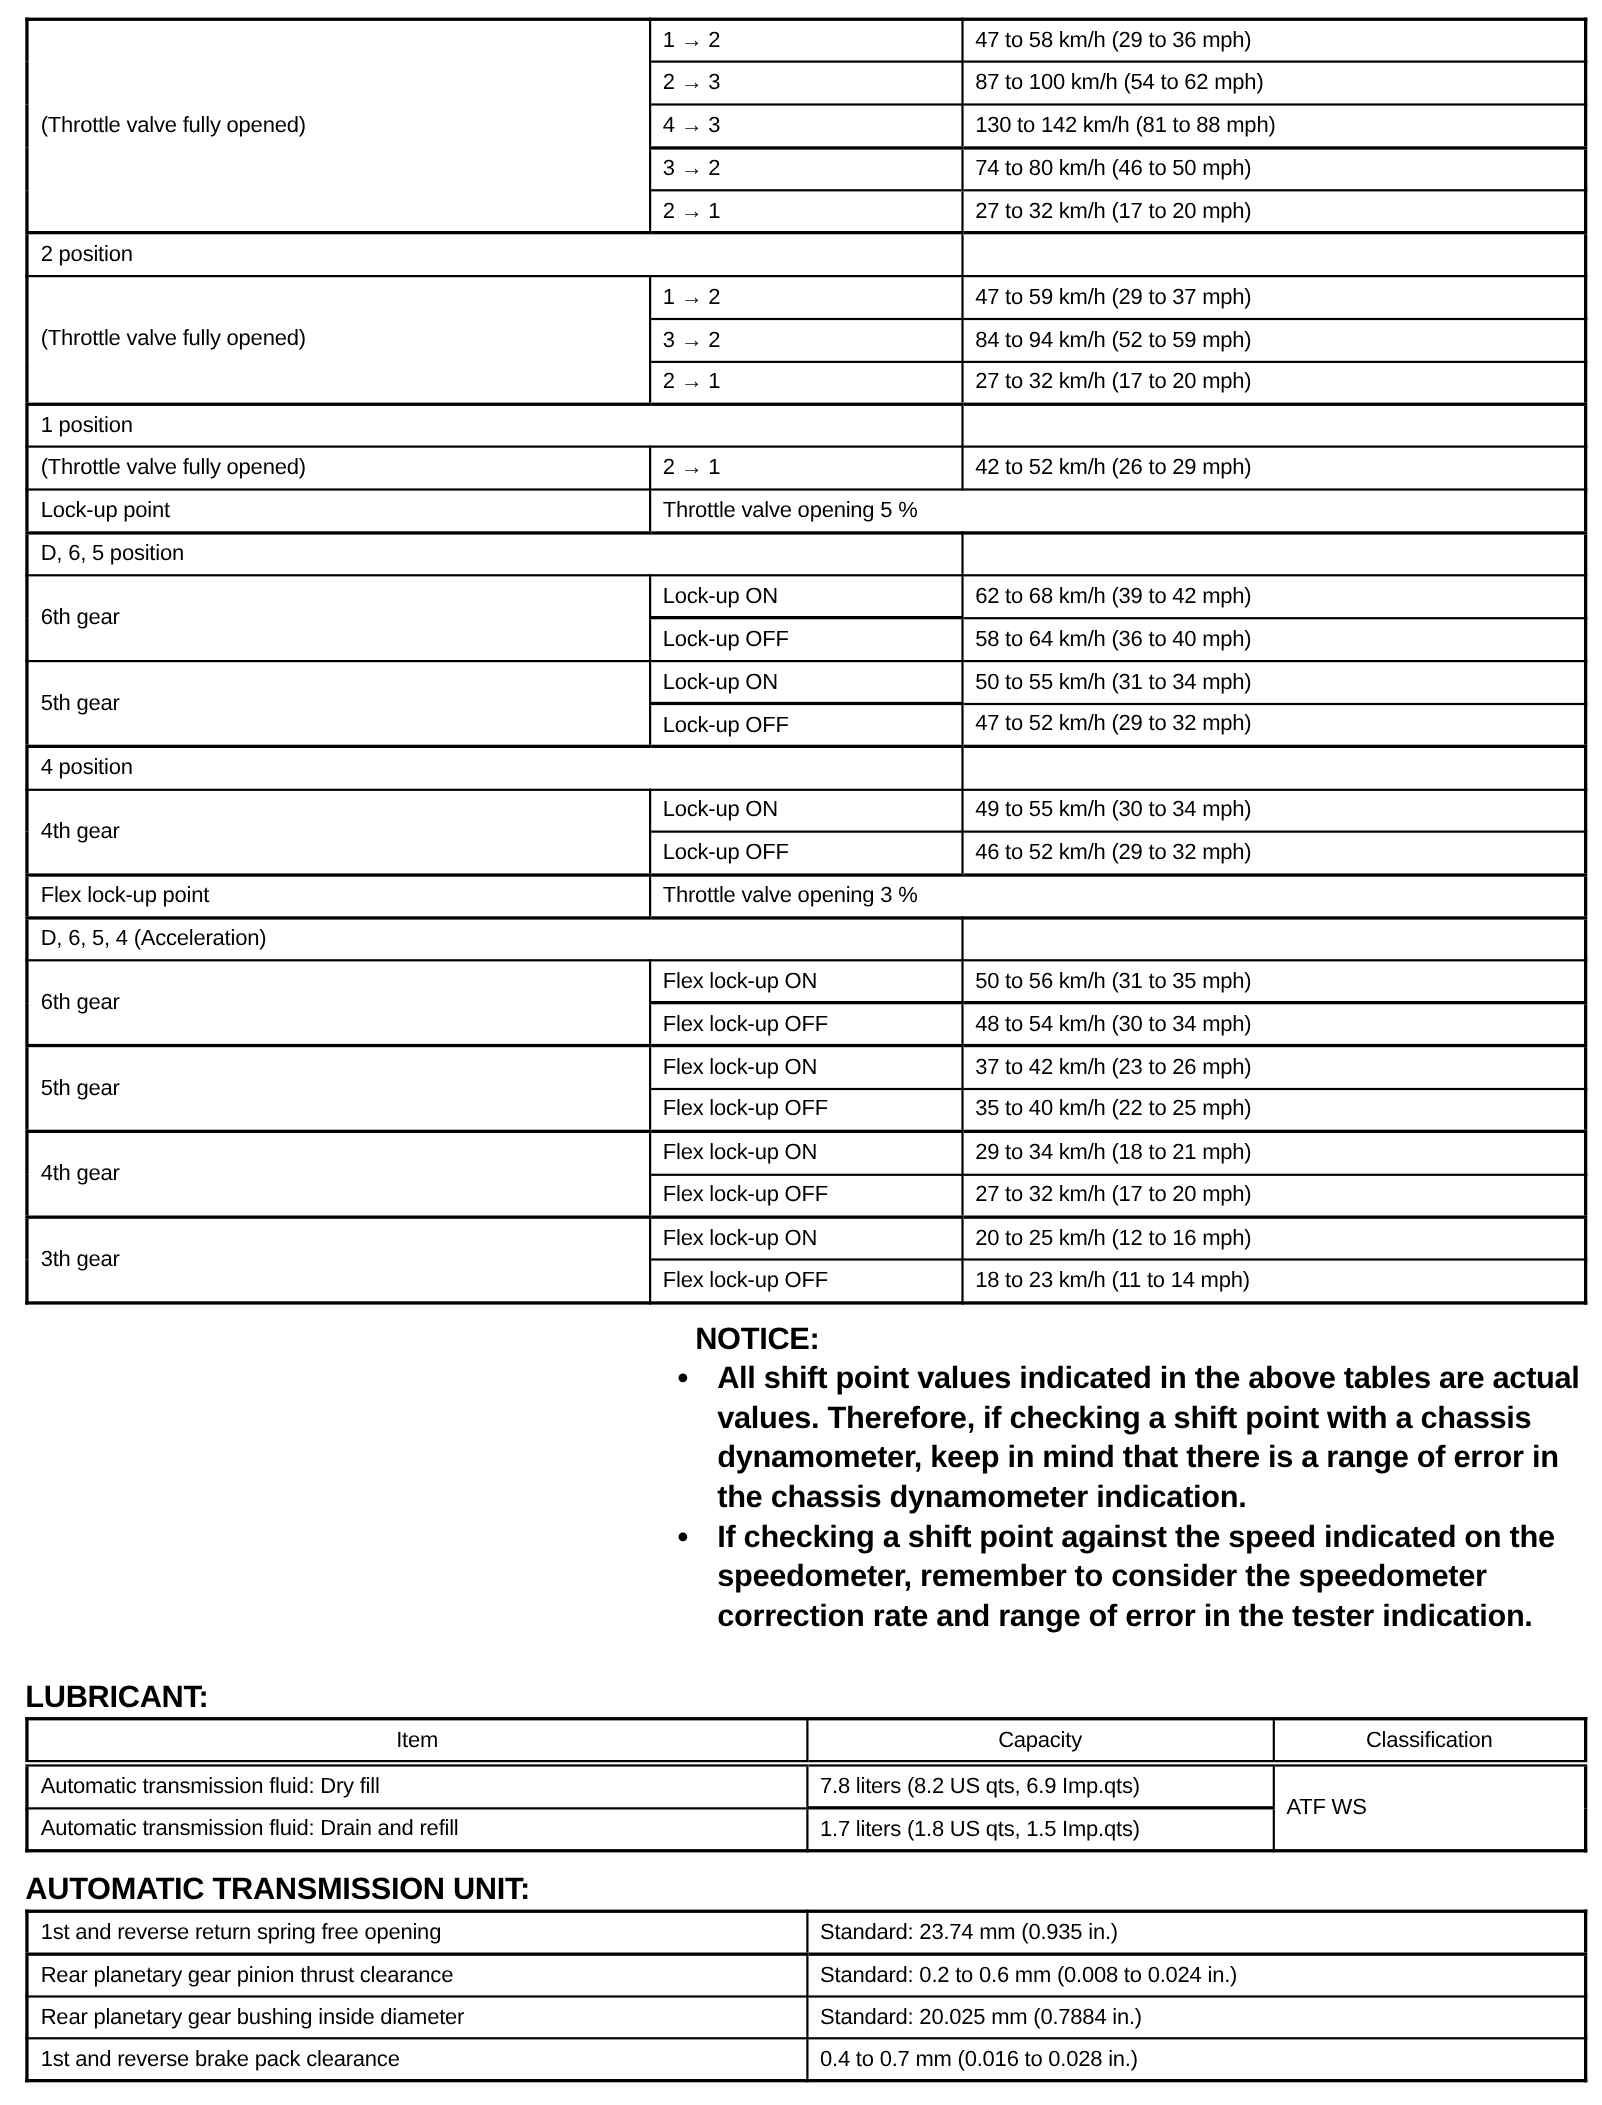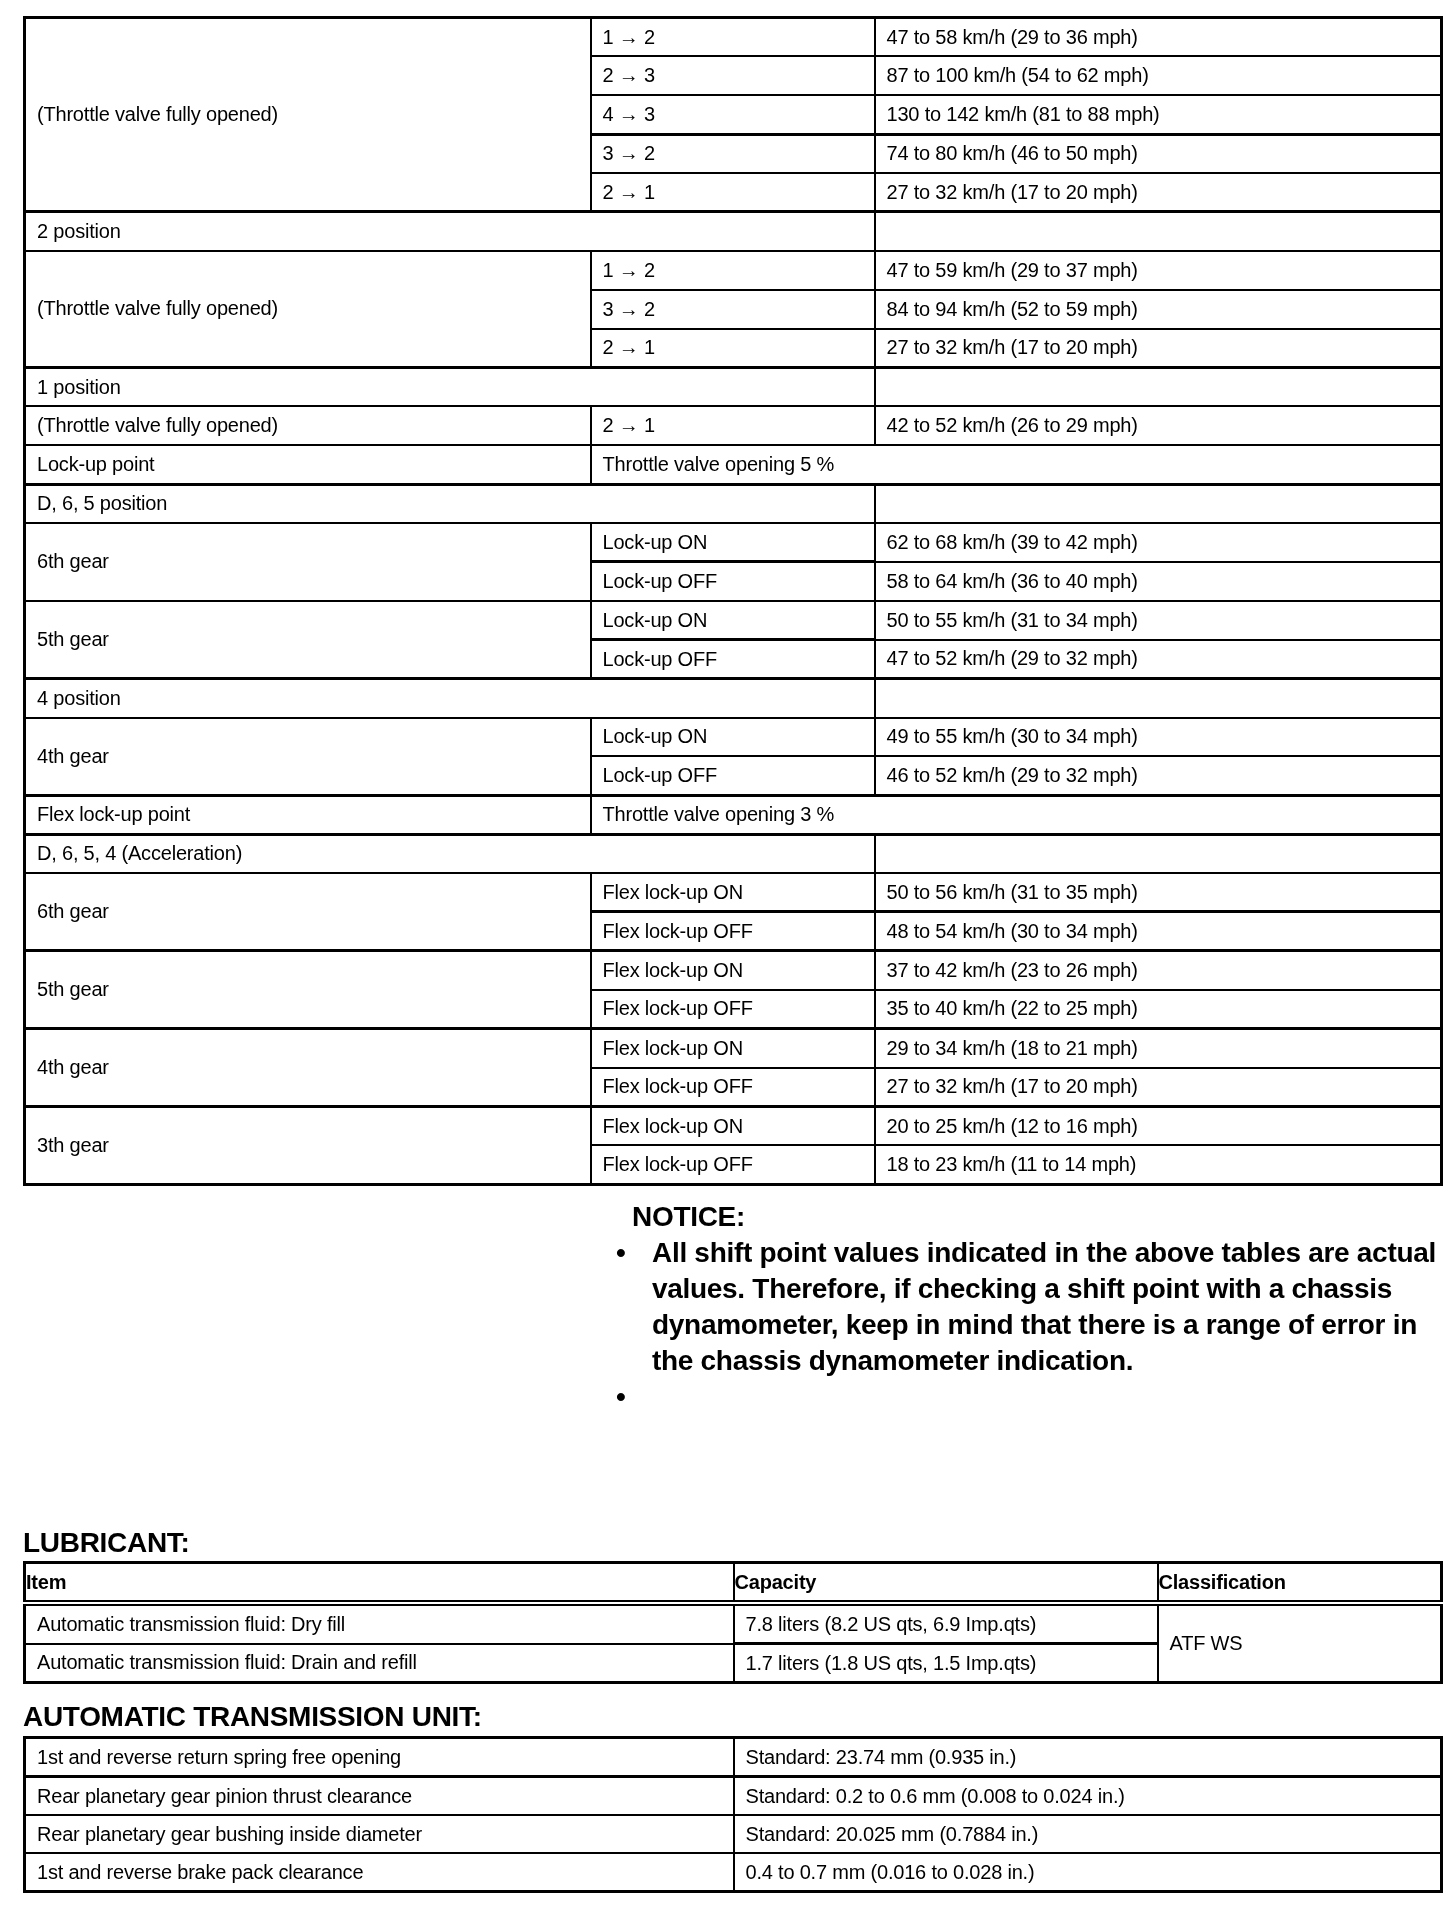--- a/index.html
+++ b/index.html
@@ -24,21 +24,21 @@
   .notice ul { list-style: none; margin: 0; padding: 0; }
   .notice li { position: relative; padding-left: 36px; }
   .notice li .bullet { position: absolute; left: 0; top: 0; }
   .section-heading {
     position: absolute; left: 23px; font-weight: bold; font-size: 28px;
     line-height: 30px; letter-spacing: -0.3px; margin: 0;
   }
   #lube-heading { top: 1528px; }
   #unit-heading { top: 1702px; }
   #lube-table { left: 23px; top: 1561px; width: 1417px; border: 3px solid #000; }
-  #lube-table th { text-align: left; font-weight: bold; height: 36px; padding: 0; border-bottom: 6px double #000; }
+  #lube-table th { text-align: center; font-weight: normal; height: 36px; padding: 0; border-bottom: 6px double #000; }
   #lube-table td { height: 36px; }
   #unit-table { left: 23px; top: 1736px; width: 1417px; border: 3px solid #000; }
   #unit-table td { height: 36px; }
 </style>
 </head>
 <body>
 
 <table id="shift-table">
   <colgroup>
       <col style="width:566px">
@@ -187,20 +187,21 @@
 
 <div class="notice">
   <span class="notice-title">NOTICE:</span>
   <ul>
     <li>
       <span class="bullet">•</span>
       <span>All shift point values indicated in the above tables are actual values. Therefore, if checking a shift point with a chassis dynamometer, keep in mind that there is a range of error in the chassis dynamometer indication.</span>
     </li>
     <li>
       <span class="bullet">•</span>
+      <span>If checking a shift point against the speed indicated on the speedometer, remember to consider the speedometer correction rate and range of error in the tester indication.</span>
     </li>
   </ul>
 </div>
 
 <h2 id="lube-heading" class="section-heading">LUBRICANT:</h2>
 
 <table id="lube-table">
   <colgroup>
       <col style="width:709px">
       <col style="width:424px">

